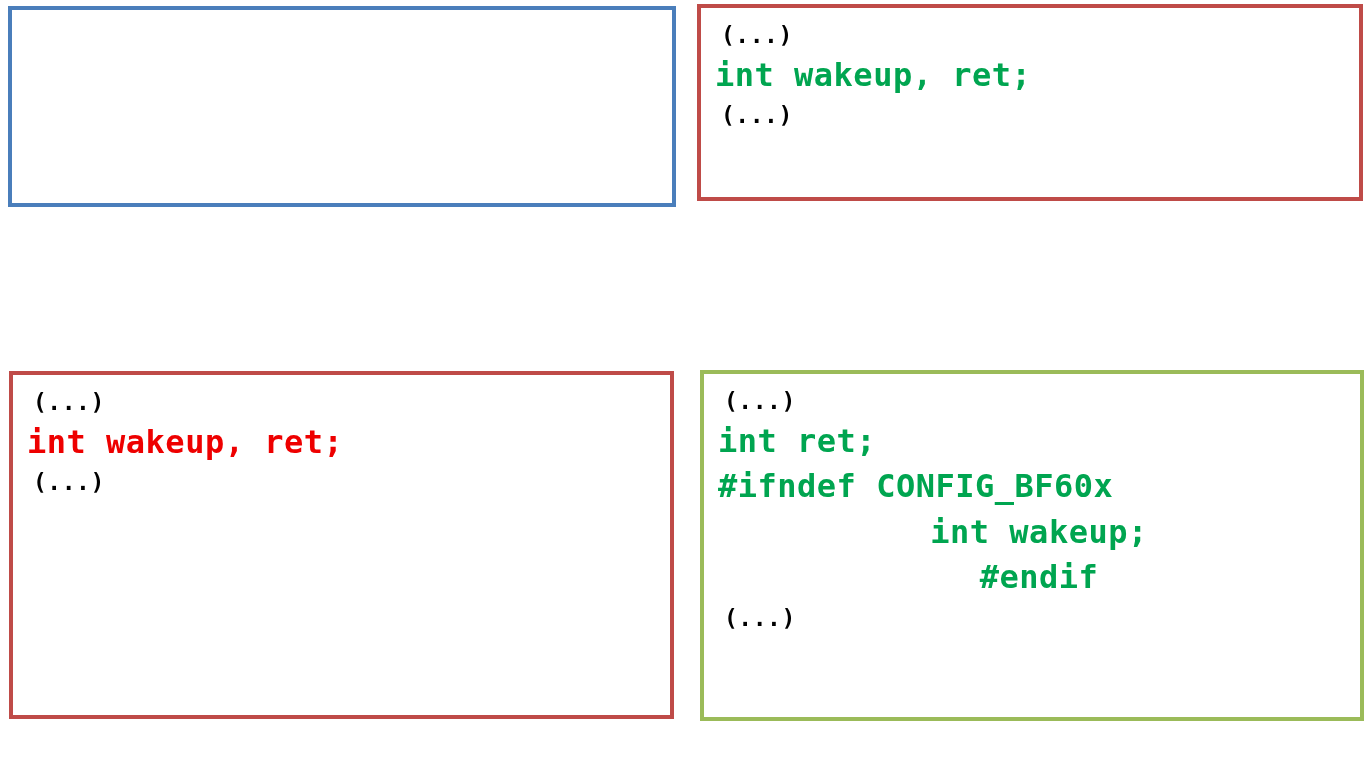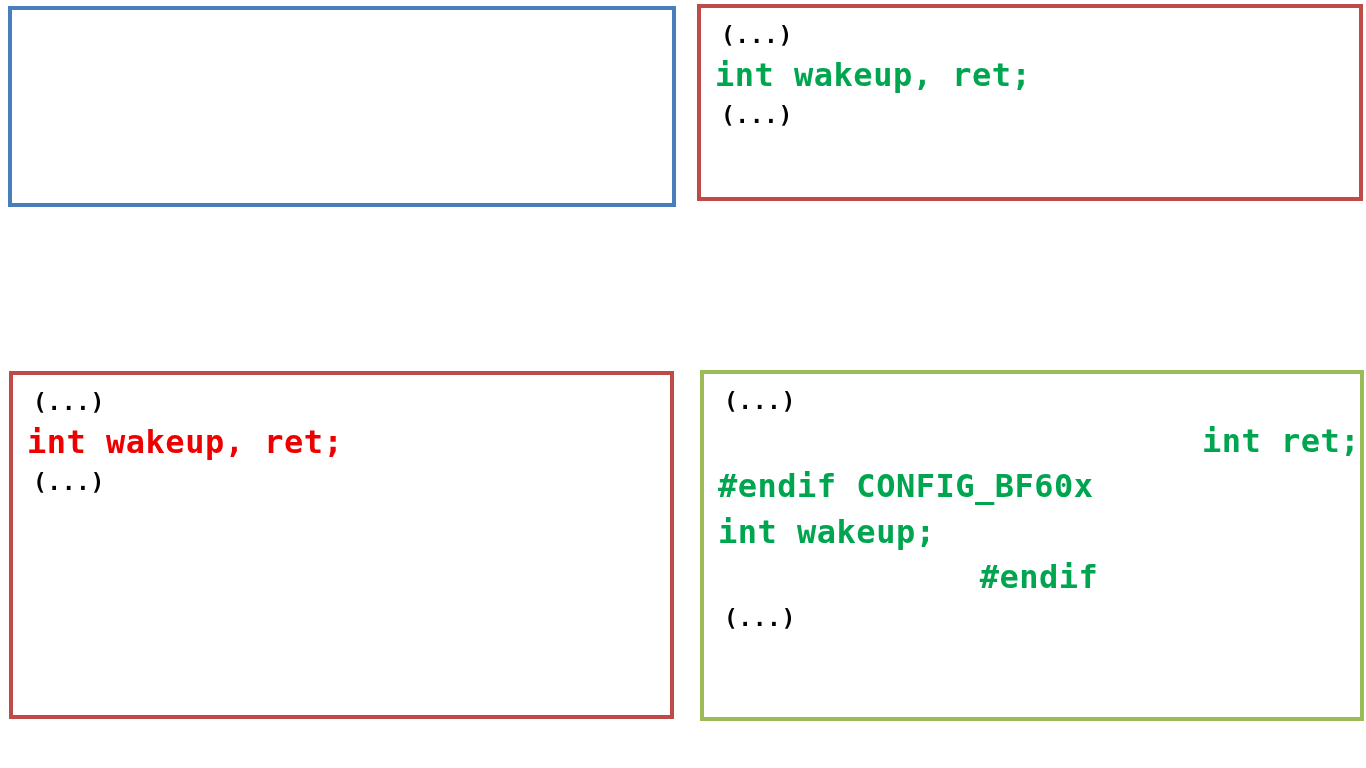--- a/index.html
+++ b/index.html
@@ -97,19 +97,19 @@
   <div class="code-body">
       <div class="code-line ellipsis" style="color: rgb(0, 0, 0);">(...)</div>
       <div class="code-line stmt" style="color: rgb(238, 0, 0);">int wakeup, ret;</div>
       <div class="code-line ellipsis" style="color: rgb(0, 0, 0);">(...)</div>
     </div>
 </div>
 
 <div class="panel" id="panel-after-patch" style="border-color: rgb(155, 187, 89);">
   <div class="code-body">
       <div class="code-line ellipsis" style="color: rgb(0, 0, 0);">(...)</div>
-      <div class="code-line stmt" style="color: rgb(0, 165, 80); text-align: right;">int ret;</div>
-      <div class="code-line stmt" style="color: rgb(0, 165, 80);">#endif CONFIG_BF60x</div>
-      <div class="code-line stmt" style="color: rgb(0, 165, 80);">int wakeup;</div>
+      <div class="code-line stmt" style="color: rgb(0, 165, 80);">int ret;</div>
+      <div class="code-line stmt" style="color: rgb(0, 165, 80);">#ifndef CONFIG_BF60x</div>
+      <div class="code-line stmt" style="color: rgb(0, 165, 80); text-align: center;">int wakeup;</div>
       <div class="code-line stmt" style="color: rgb(0, 165, 80); text-align: center;">#endif</div>
       <div class="code-line ellipsis" style="color: rgb(0, 0, 0);">(...)</div>
     </div>
 </div>
 
 </body></html>

